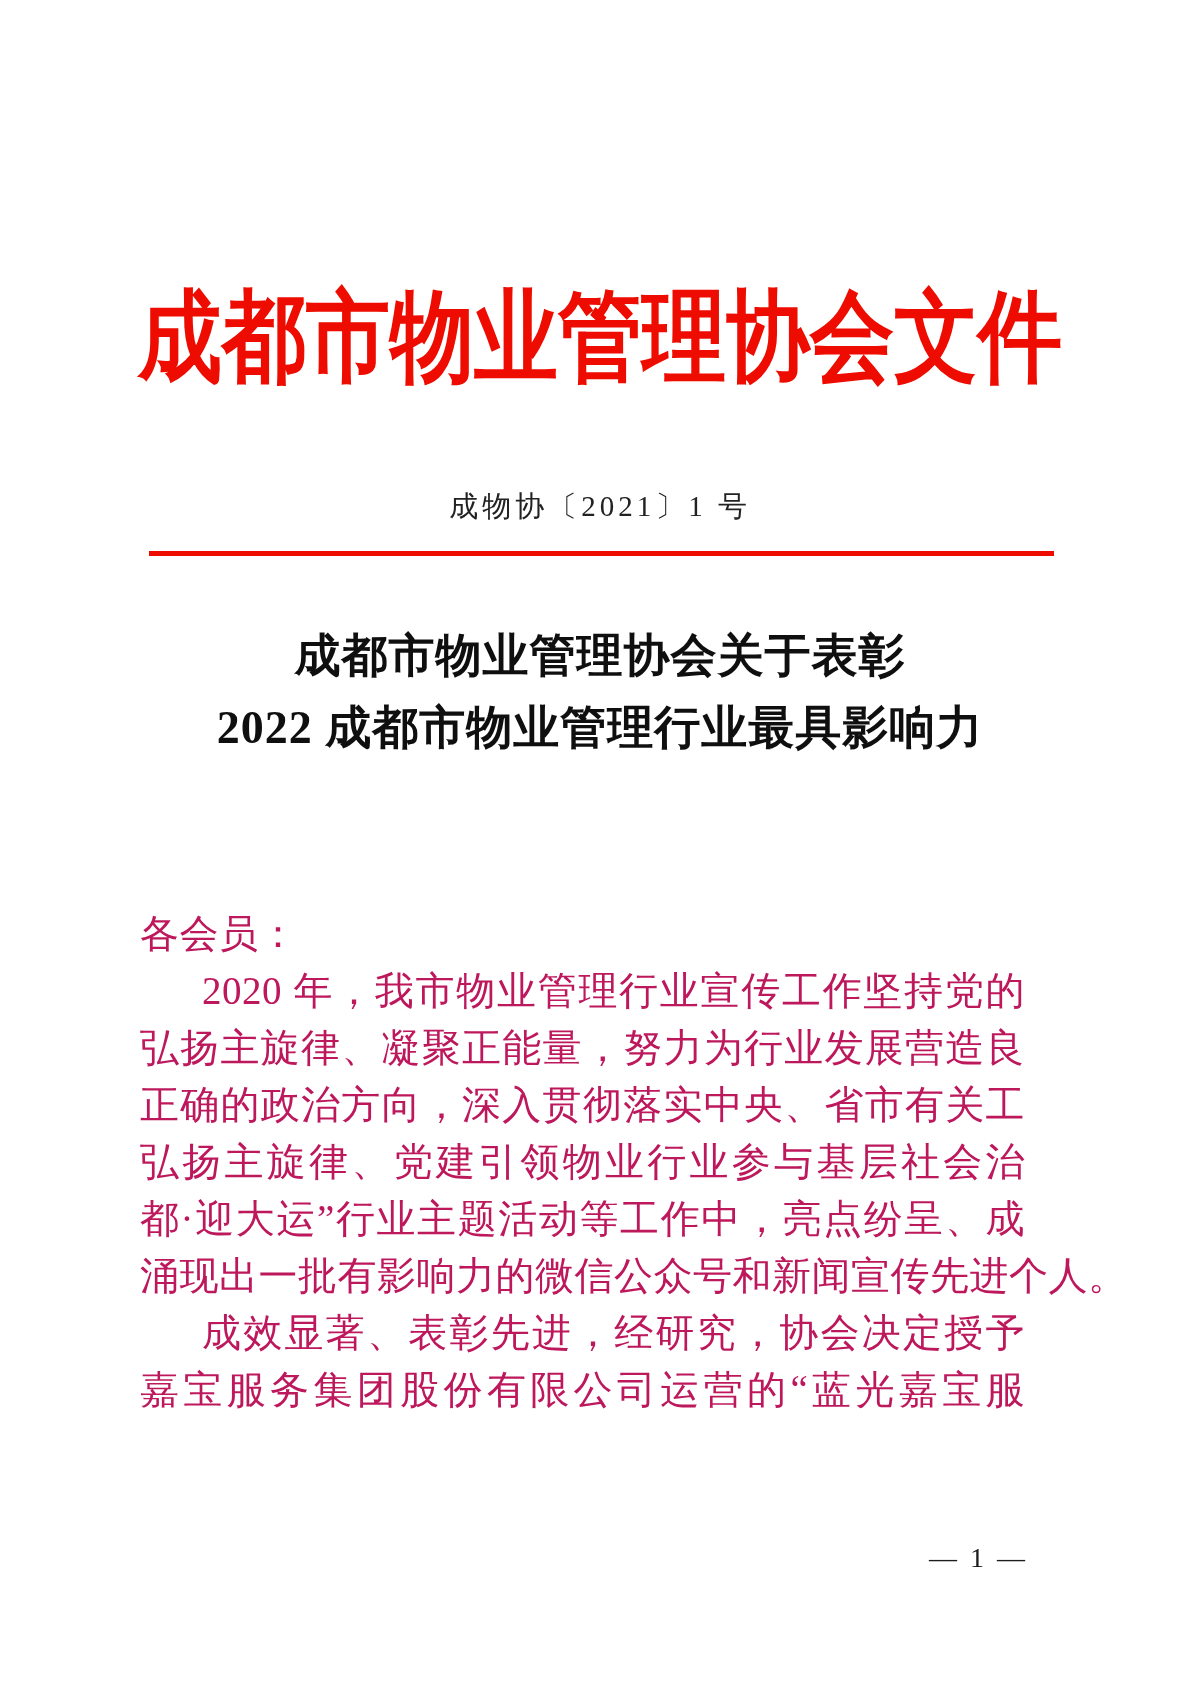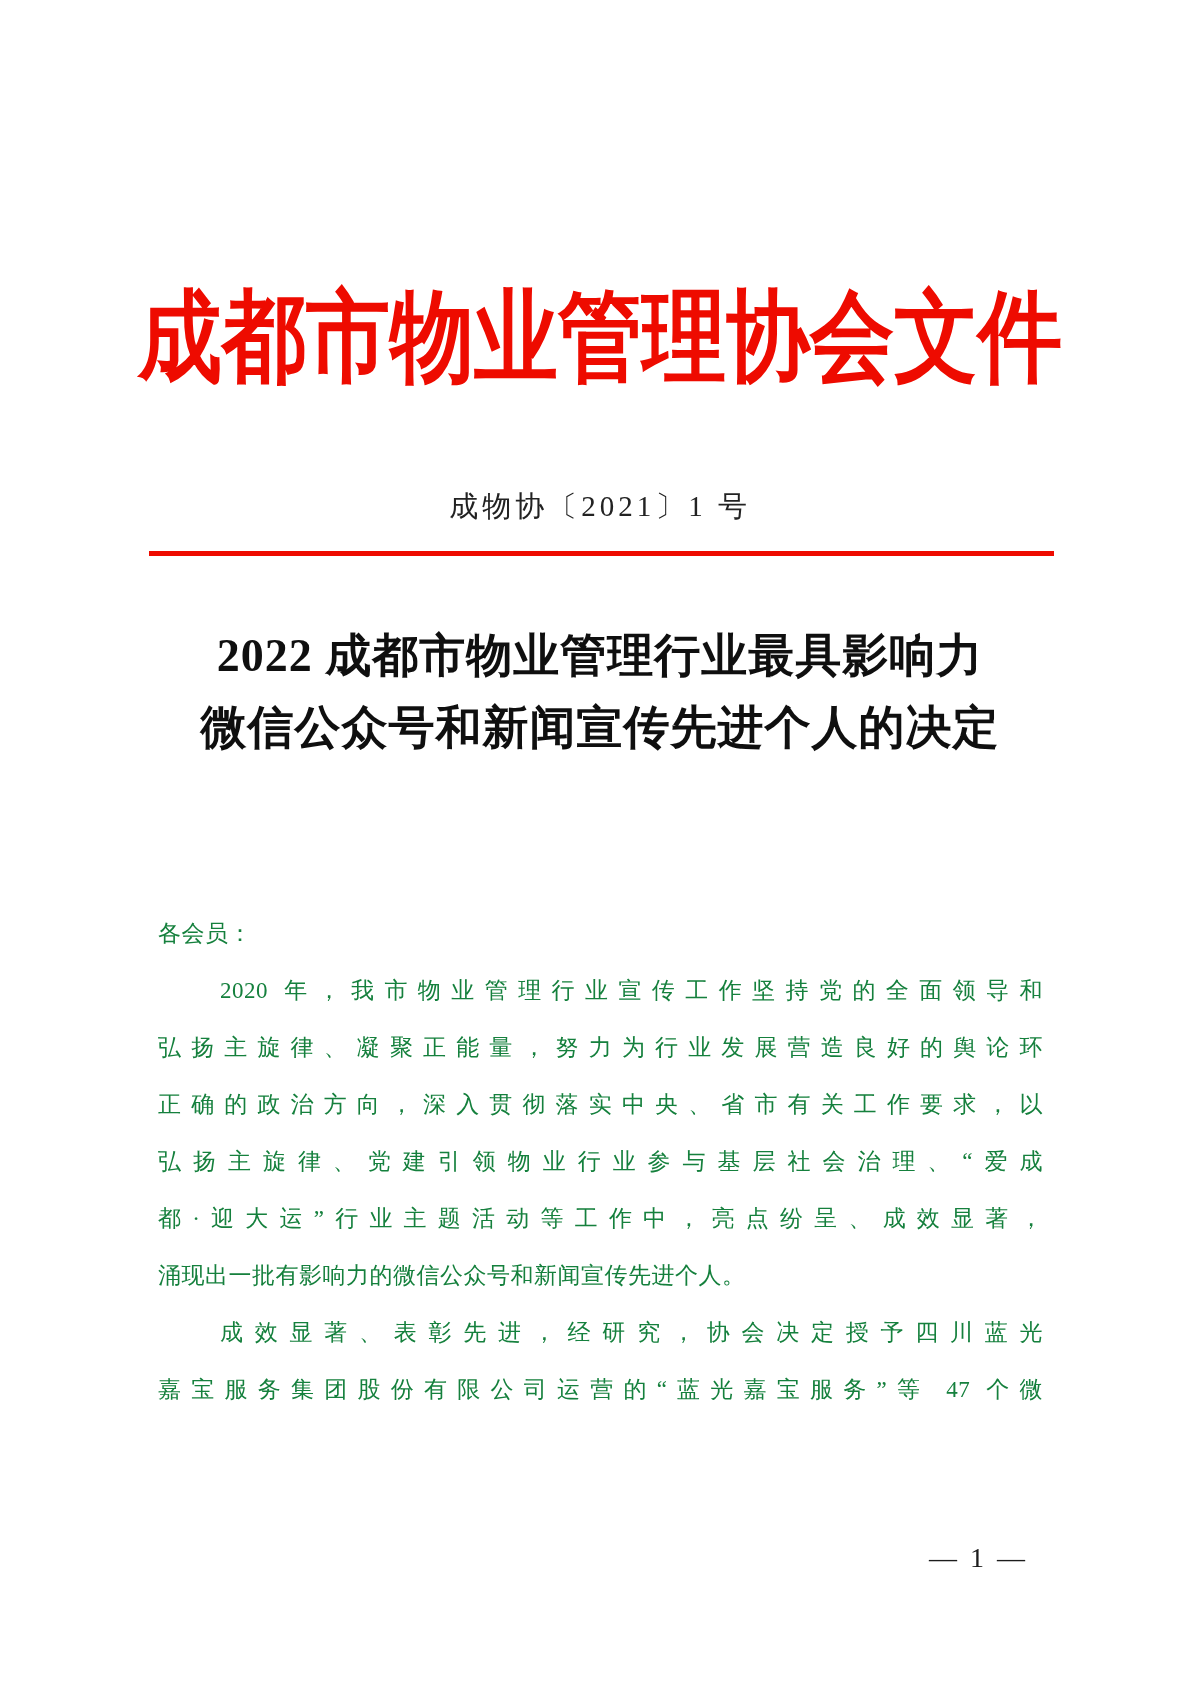--- a/index.html
+++ b/index.html
@@ -55,24 +55,24 @@
     text-align: center;
     font-weight: 700;
     font-size: 46px;
     line-height: 72px;
     color: #0f0f0f;
     letter-spacing: 1px;
   }
   .body-text {
     position: absolute;
     top: 905px;
-    left: 158px;
+    left: 140px;
     width: 885px;
-    font-size: 23px;
-    color: #15803d;
+    font-size: 39px;
+    color: #be185d;
     letter-spacing: 0.5px;
   }
   .body-text .line {
     height: 57px;
     line-height: 57px;
     white-space: nowrap;
   }
   .body-text .line.fill {
     white-space: normal;
     text-align: justify;
@@ -96,22 +96,22 @@
 
 <div class="page">
 
   <div class="org-title">成都市物业管理协会文件</div>
 
   <div class="doc-number">成物协〔2021〕1 号</div>
 
   <div class="red-rule"></div>
 
   <div class="doc-title">
+    <div>成都市物业管理协会关于表彰</div>
     <div>2022 成都市物业管理行业最具影响力</div>
-    <div>微信公众号和新闻宣传先进个人的决定</div>
   </div>
 
   <div class="body-text">
     <div class="line">各会员：</div>
 
     <div class="line fill indent">2020 年，我市物业管理行业宣传工作坚持党的全面领导和</div>
     <div class="line fill">弘扬主旋律、凝聚正能量，努力为行业发展营造良好的舆论环</div>
     <div class="line fill">正确的政治方向，深入贯彻落实中央、省市有关工作要求，以</div>
     <div class="line fill">弘扬主旋律、党建引领物业行业参与基层社会治理、“爱成</div>
     <div class="line fill">都·迎大运”行业主题活动等工作中，亮点纷呈、成效显著，</div>

